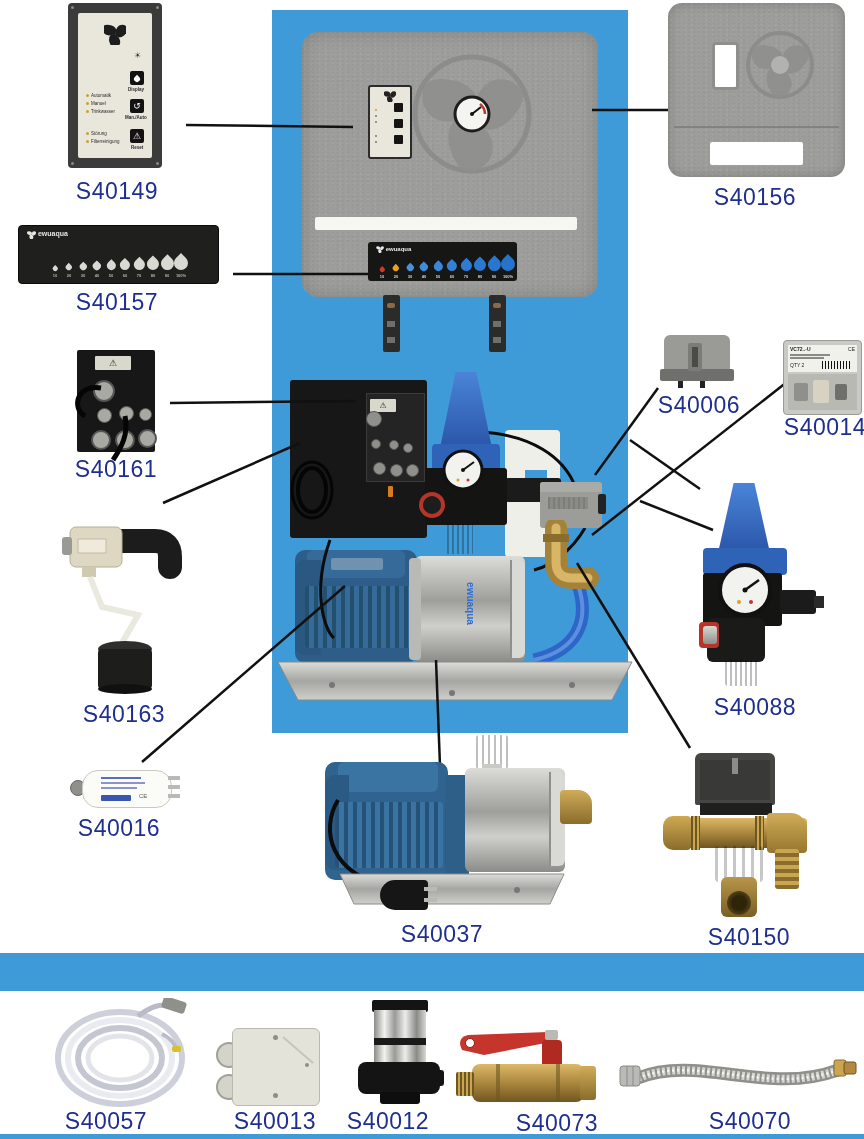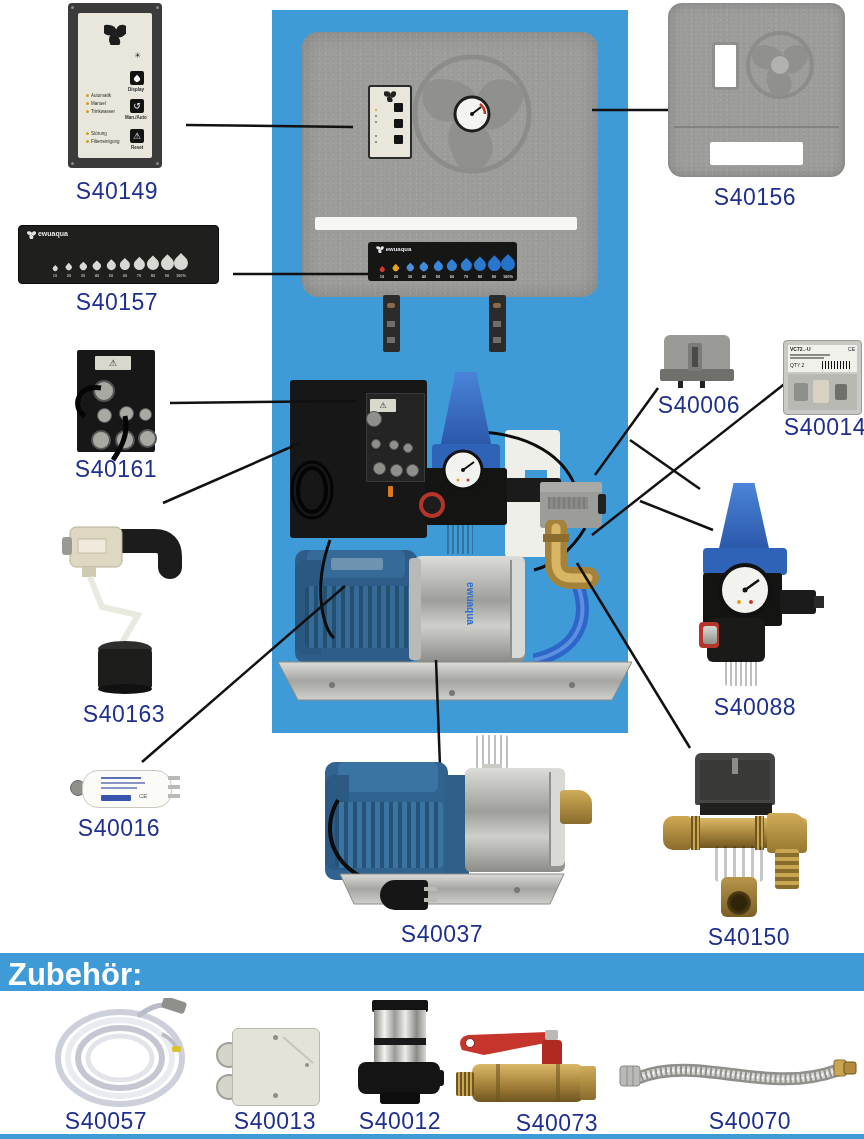--- a/index.html
+++ b/index.html
@@ -473,21 +473,20 @@
         <circle cx="185" cy="20" r="3" fill="#777"></circle>
     </svg>
     <div class="abs" style="left:60px;top:150px;width:48px;height:30px;background:#161616;border-radius:15px 4px 4px 15px;">
       <span class="abs" style="left:44px;top:7px;width:13px;height:4px;background:#b9b9b5;"></span>
       <span class="abs" style="left:44px;top:18px;width:13px;height:4px;background:#b9b9b5;"></span>
     </div>
   </div>
   <div class="part-label" style="left:382px;top:921px;width:120px;">S40037</div>
 
   <div class="band" style="top:953px;height:38px;z-index:2;"></div>
-  <div class="zub">Zubehör:</div>
   <div class="band" style="top:1134px;height:5px;"></div>
 
   <svg class="abs part" style="left:42px;top:998px;" width="150" height="112" viewBox="0 0 150 112">
     <ellipse cx="78" cy="60" rx="62" ry="46" fill="none" stroke="#cdd0da" stroke-width="6"></ellipse>
     <ellipse cx="78" cy="60" rx="52" ry="38" fill="none" stroke="#e9ebf1" stroke-width="6"></ellipse>
     <ellipse cx="78" cy="60" rx="42" ry="30" fill="none" stroke="#c4c7d2" stroke-width="6"></ellipse>
     <ellipse cx="78" cy="60" rx="32" ry="22" fill="none" stroke="#e2e4ea" stroke-width="5"></ellipse>
     <path d="M96 18 C 110 8, 118 6, 126 8" fill="none" stroke="#b9bcc6" stroke-width="5"></path>
     <rect x="120" y="1" width="24" height="12" rx="3" fill="#8f8f8b" transform="rotate(18 132 7)"></rect>
     <path d="M120 36 C 128 40, 132 44, 134 50" fill="none" stroke="#b9bcc6" stroke-width="4"></path>
@@ -510,21 +509,21 @@
   <div class="part-label" style="left:215px;top:1108px;width:120px;">S40013</div>
 
   <div class="abs part" style="left:356px;top:1000px;width:86px;height:104px;">
     <div class="abs" style="left:16px;top:0;width:56px;height:12px;background:#141414;border-radius:2px;"></div>
     <div class="abs" style="left:18px;top:10px;width:52px;height:56px;background:linear-gradient(90deg,#8a8a86 0,#f2f2f0 20%,#9a9a96 40%,#ececea 60%,#8a8a86 82%,#d8d8d4 100%);"></div>
     <div class="abs" style="left:18px;top:38px;width:52px;height:7px;background:#1a1a1a;"></div>
     <div class="abs" style="left:2px;top:62px;width:82px;height:32px;background:#141414;border-radius:8px;"></div>
     <span class="abs" style="left:80px;top:70px;width:8px;height:16px;background:#141414;border-radius:0 3px 3px 0;"></span>
     <div class="abs" style="left:24px;top:92px;width:40px;height:12px;background:#0e0e0e;border-radius:3px;"></div>
   </div>
-  <div class="part-label" style="left:340px;top:1108px;width:120px;">S40012</div>
+  <div class="part-label" style="left:328px;top:1108px;width:120px;">S40012</div>
 
   <div class="abs part" style="left:452px;top:1028px;width:145px;height:76px;">
     <svg class="abs" width="120" height="46" viewBox="0 0 120 46">
       <path d="M10 22 Q 4 10 16 7 L 96 4 Q 106 4 104 13 L 32 27 Z" fill="#c5352b"></path>
       <circle cx="18" cy="15" r="4.5" fill="#fff" stroke="#8a2019"></circle>
       <rect x="90" y="12" width="20" height="32" rx="4" fill="#b02a22"></rect>
       <rect x="93" y="2" width="13" height="10" rx="2" fill="#b9b9b5"></rect>
     </svg>
     <div class="abs brassg" style="left:20px;top:36px;width:112px;height:38px;border-radius:8px;"></div>
     <span class="abs" style="left:44px;top:36px;width:4px;height:38px;background:#6f5620;opacity:.6;"></span>

